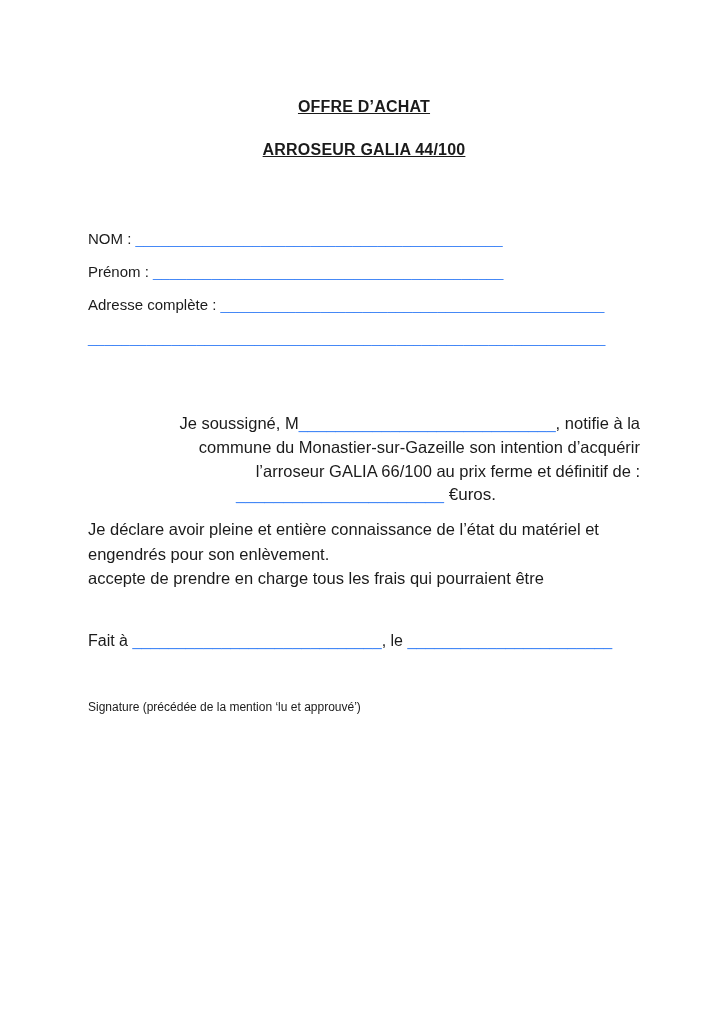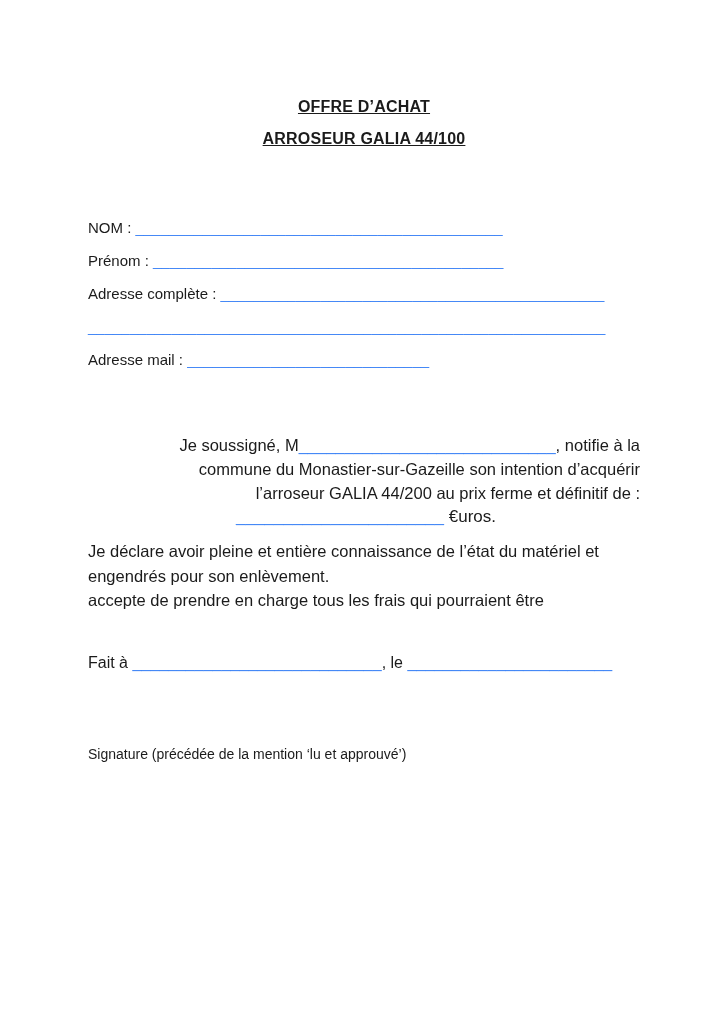--- a/index.html
+++ b/index.html
@@ -23,21 +23,21 @@
     text-align: center;
   }
   .title-line {
     font-size: 16px;
     font-weight: bold;
     text-decoration: underline;
     line-height: 19px;
     letter-spacing: 0.2px;
   }
   .title-line + .title-line {
-    margin-top: 13px;
+    margin-top: 24px;
   }
   .form-section {
     margin-top: 70px;
   }
   .field-row {
     font-size: 15px;
     line-height: 20px;
     margin-bottom: 13px;
     white-space: nowrap;
   }
@@ -65,22 +65,22 @@
     font-size: 16.5px;
     line-height: 24.5px;
   }
   .fait-line {
     margin-top: 40px;
     font-size: 16px;
     line-height: 20px;
     white-space: nowrap;
   }
   .signature-line {
-    margin-top: 72px;
-    font-size: 14px;
+    margin-top: 47px;
+    font-size: 12px;
     line-height: 18px;
   }
 </style>
 </head>
 <body>
 
 <div class="page">
 
   <div class="titles">
     <div class="title-line">OFFRE D’ACHAT</div>
@@ -93,31 +93,28 @@
     </div>
     <div class="field-row">
       <span>Prénom : </span><span class="blank">__________________________________________</span>
     </div>
     <div class="field-row">
       <span>Adresse complète : </span><span class="blank">______________________________________________</span>
     </div>
     <div class="field-row">
       <span class="blank">______________________________________________________________</span>
     </div>
-    <div class="field-row">
-      <span>Adresse mail : </span><span class="blank">_____________________________</span>
-    </div>
   </div>
 
   <div class="intro-paragraph">
     <div class="para-line">
       <span>Je soussigné, M</span><span class="blank">____________________________</span><span>, notifie à la</span>
     </div>
     <div class="para-line">commune du Monastier-sur-Gazeille son intention d’acquérir</div>
-    <div class="para-line">l’arroseur GALIA 44/200 au prix ferme et définitif de :</div>
+    <div class="para-line">l’arroseur GALIA 66/100 au prix ferme et définitif de :</div>
   </div>
 
   <div class="price-line">
     <span class="blank">______________________</span><span> €uros.</span>
   </div>
 
   <div class="declaration-paragraph">
     <div class="para-line">Je déclare avoir pleine et entière connaissance de l’état du matériel et</div>
     <div class="para-line">engendrés pour son enlèvement.</div>
     <div class="para-line">accepte de prendre en charge tous les frais qui pourraient être</div>

